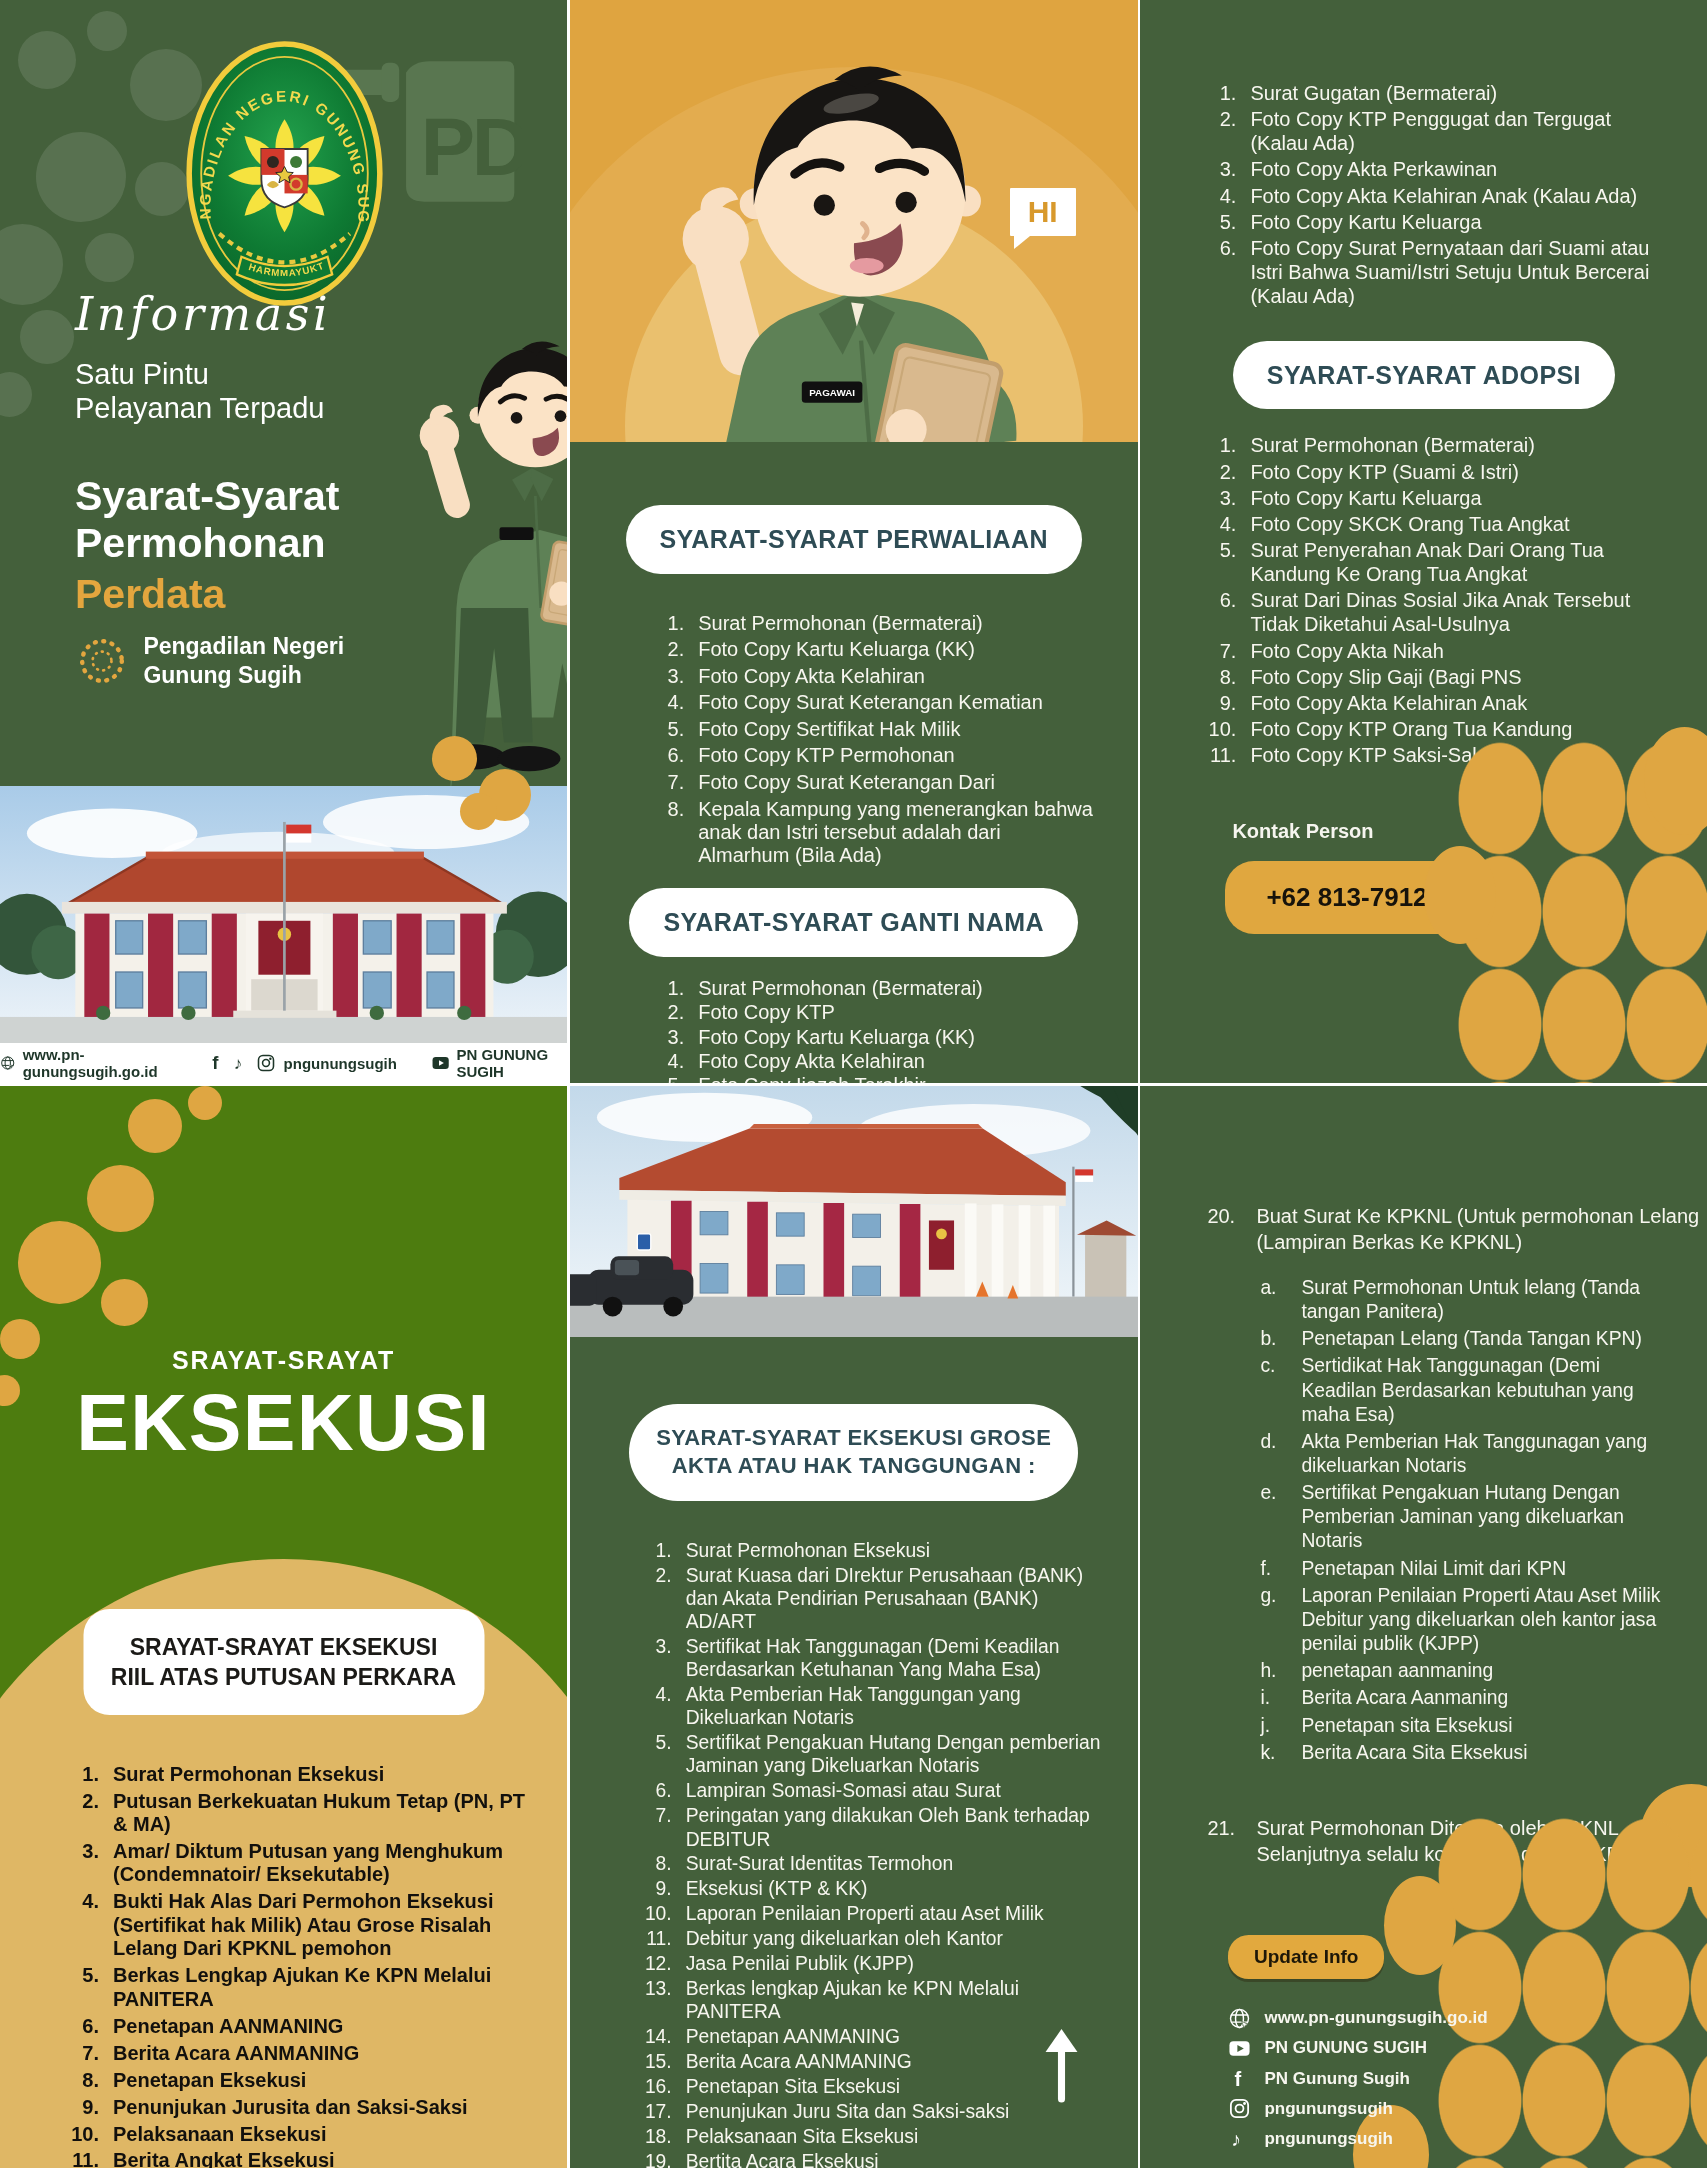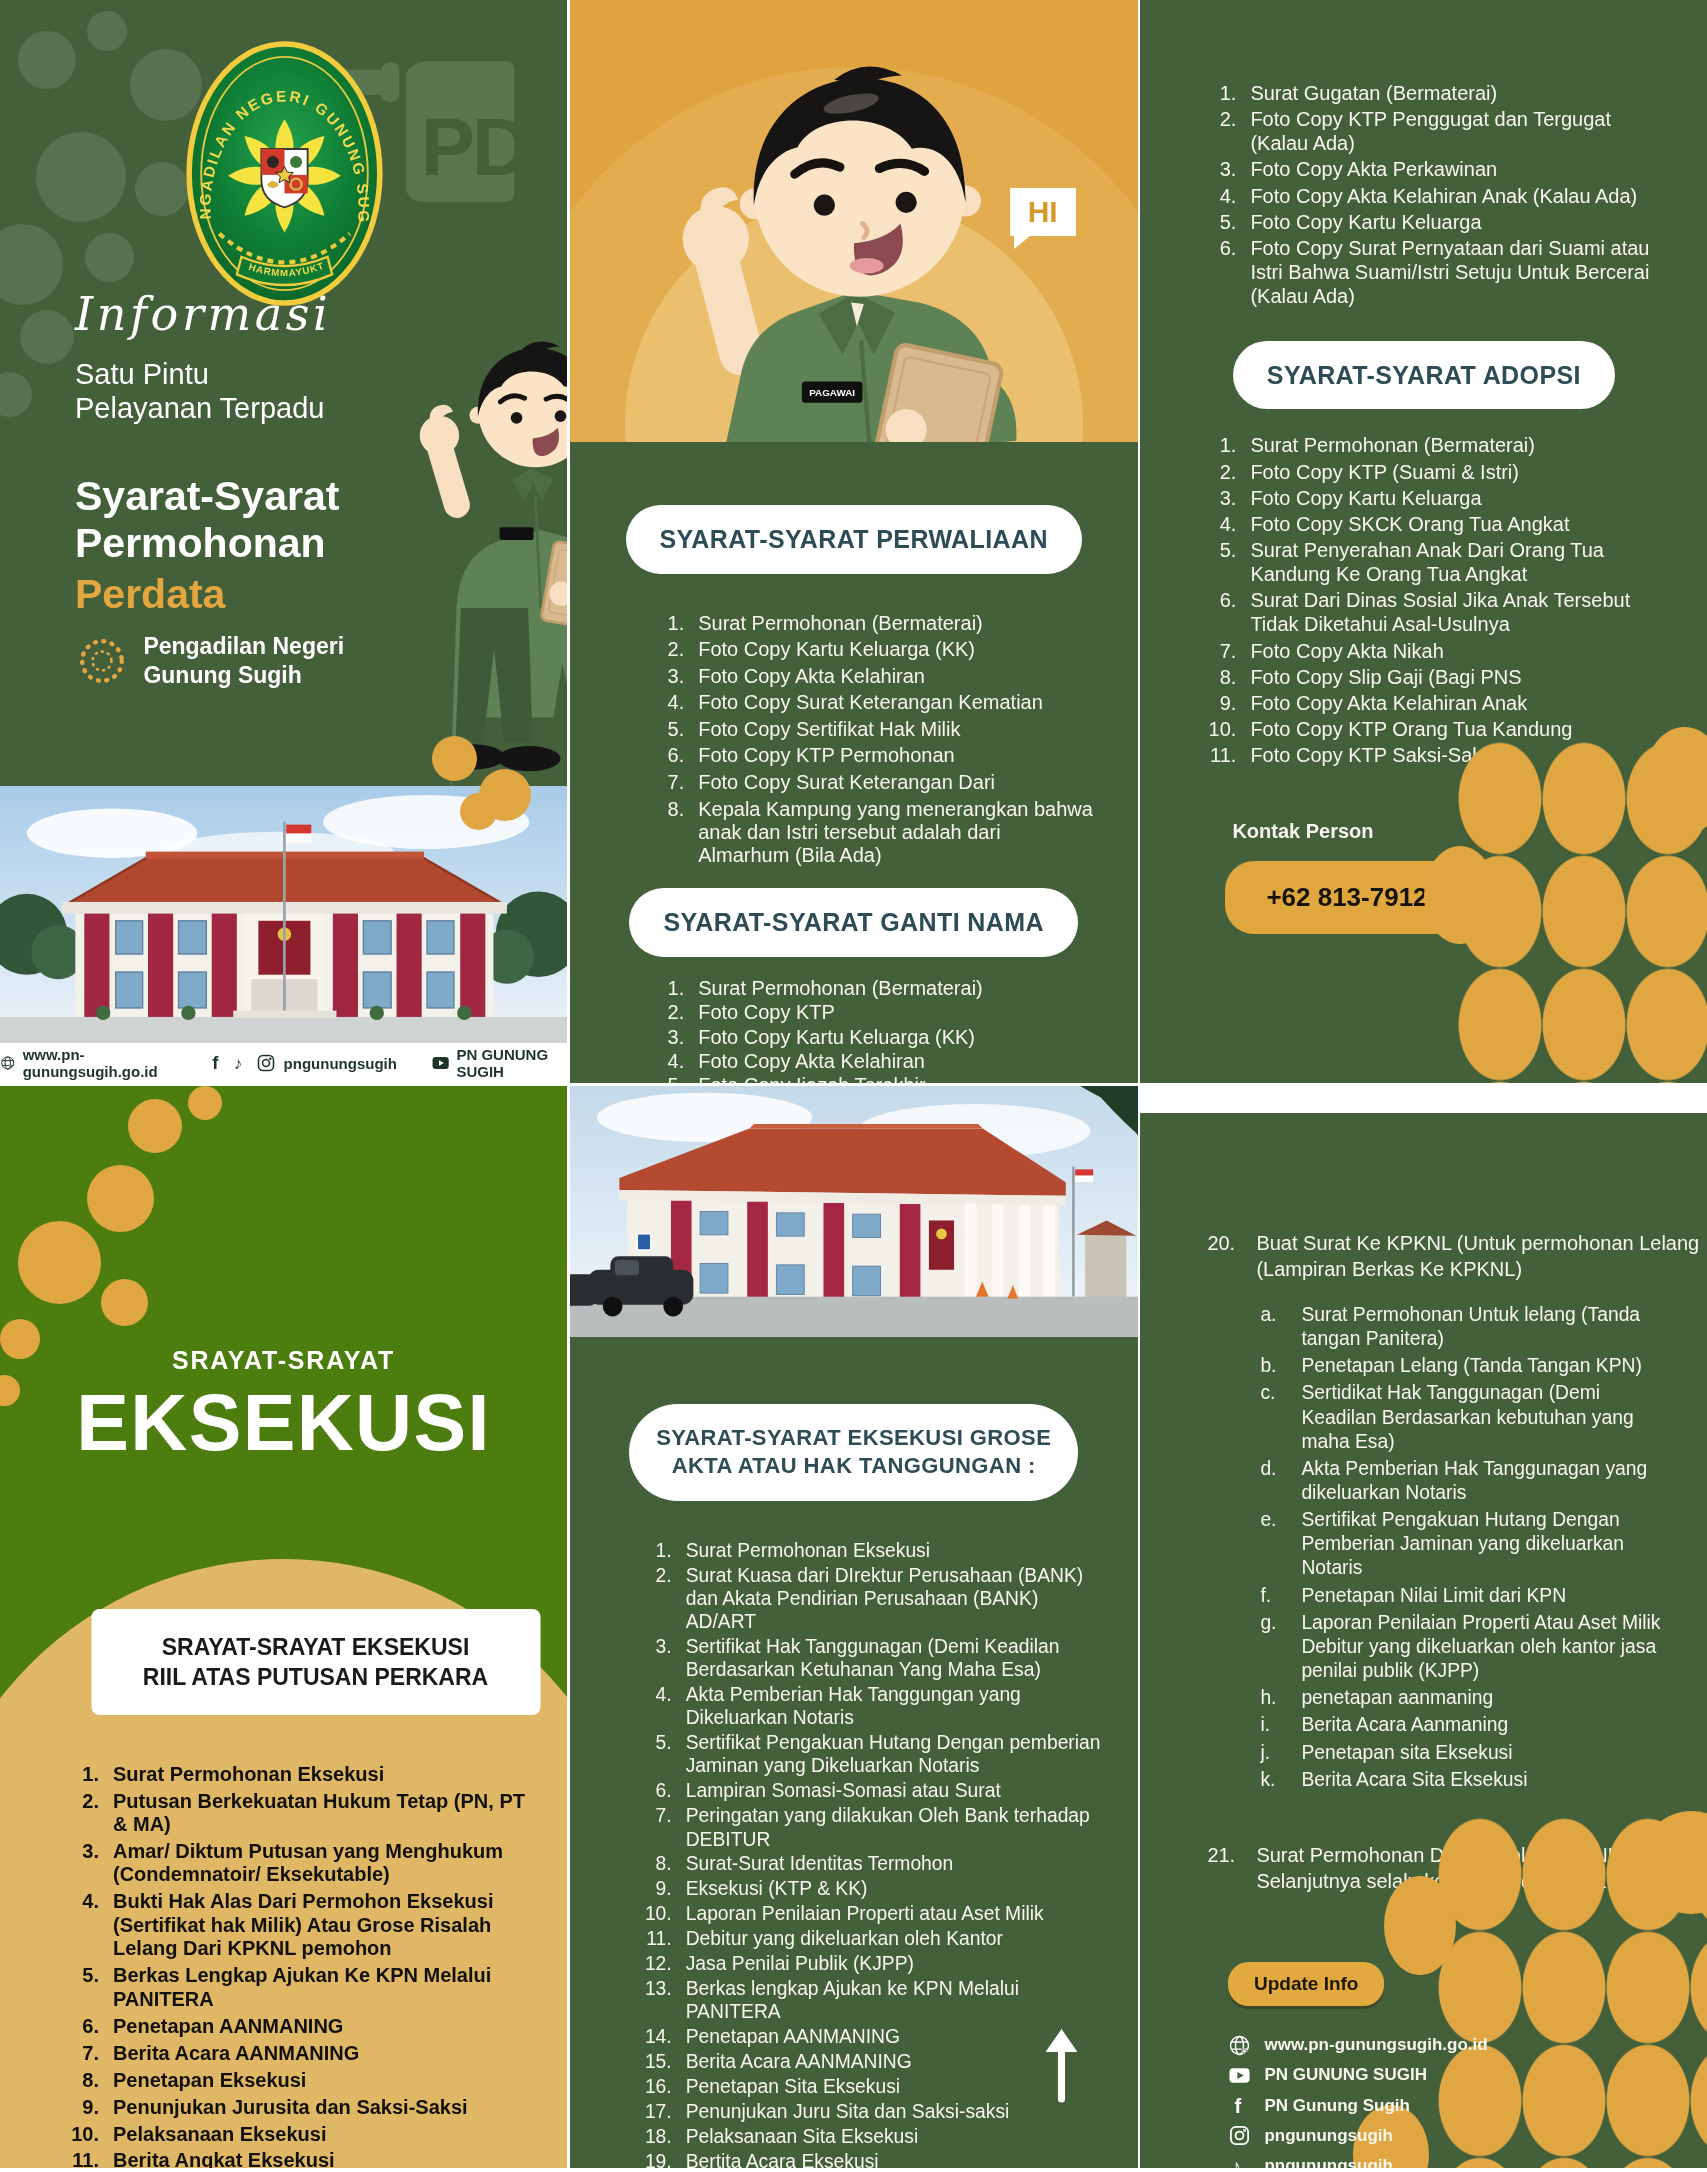--- a/index.html
+++ b/index.html
@@ -83,38 +83,38 @@
   .p3 .ov-lone{position:absolute;right:211px;bottom:139px;width:72px;height:98px;border-radius:50%;background:#DFA642;}
   .p3 .ov-top{position:absolute;right:-18px;top:727px;width:81px;height:108px;border-radius:50%;background:#DFA642;}
 
   
   .p4 .golddot{background:#DFA642;}
   .kicker{margin-top:260px;text-align:center;color:#fff;font-size:25px;font-weight:800;letter-spacing:1.8px;}
   .bigtitle{margin-top:2.7px;text-align:center;color:#fff;font-size:79px;font-weight:800;letter-spacing:1.3px;}
   .arch{position:absolute;left:50%;top:473px;transform:translateX(-50%);
     width:718px;height:897px;background:#DFB765;border-radius:359px 359px 0 0;}
   .pill-dark{
-    position:absolute;left:50%;top:523px;transform:translateX(-50%);width:449px;box-sizing:border-box;
-    background:#fff;border-radius:8px;padding:23px 13.5px;text-align:center;color:#1B1A17;
-    font-weight:800;font-size:23px;line-height:1.32;margin-left:32px;
+    position:absolute;left:50%;top:523px;transform:translateX(-50%);width:401px;box-sizing:border-box;
+    background:#fff;border-radius:26px;padding:23px 13.5px;text-align:center;color:#1B1A17;
+    font-weight:800;font-size:23px;line-height:1.32;
   }
   ol.blist{position:absolute;left:66px;top:677px;width:476px;list-style:none;counter-reset:n;margin:0;padding:0;
     color:#12100D;font-weight:700;font-size:20px;line-height:1.17;}
   ol.blist li{counter-increment:n;position:relative;padding-left:47px;margin-bottom:3.6px;}
   ol.blist li::before{content:counter(n) ".";position:absolute;left:0;width:33px;text-align:right;font-weight:800;}
 
   
   .photo2{display:block;width:100%;height:251px;}
   .p5 .pill{margin-top:67px;font-size:22px;max-width:485px;padding:20px 27px;}
   .p5 ol.list1{margin:38px 0 0 63px;width:480px;font-size:19.3px;line-height:1.2;}
   .p5 ol.list1 li{margin-bottom:1.8px;}
   .uparrow{position:absolute;right:57px;bottom:65px;width:39px;height:77px;}
 
   
-  .p6{padding:117px 45px 0 67px;box-sizing:border-box;color:#F7F6EF;margin-top:27px;}
+  .p6{padding:117px 45px 0 67px;box-sizing:border-box;color:#F7F6EF;}
   .hang{position:relative;padding-left:49px;font-size:20px;line-height:1.33;width:453px;}
   .hang .num{position:absolute;left:0;width:39px;}
   ol.alist{list-style:none;counter-reset:a;margin:20px 0 0 53px;padding:0;width:417px;
     font-size:19.3px;line-height:1.25;color:#F7F6EF;}
   ol.alist li{counter-increment:a;position:relative;padding-left:41px;margin-bottom:3.1px;}
   ol.alist li::before{content:counter(a,lower-alpha) ".";position:absolute;left:0;width:26px;}
   .item21{margin-top:50px;}
   .update{
     margin:67px 0 0 20.6px;display:inline-block;background:#E2A93E;border-radius:20.6px;
     padding:10.8px 26px;font-size:19px;font-weight:800;color:#1D1708;box-shadow:0 3.1px 0 rgba(40,30,5,.35);

